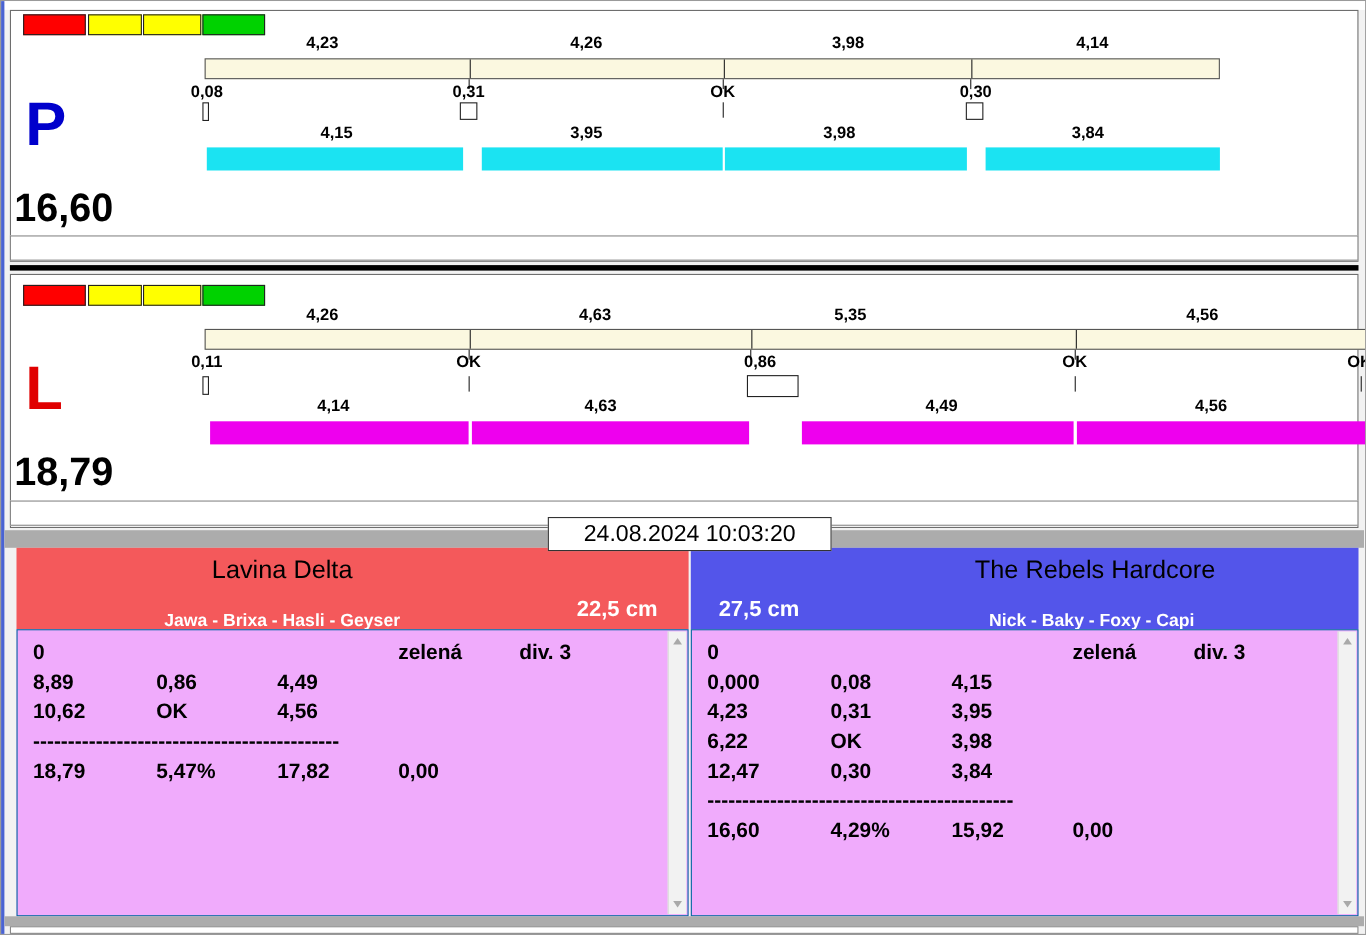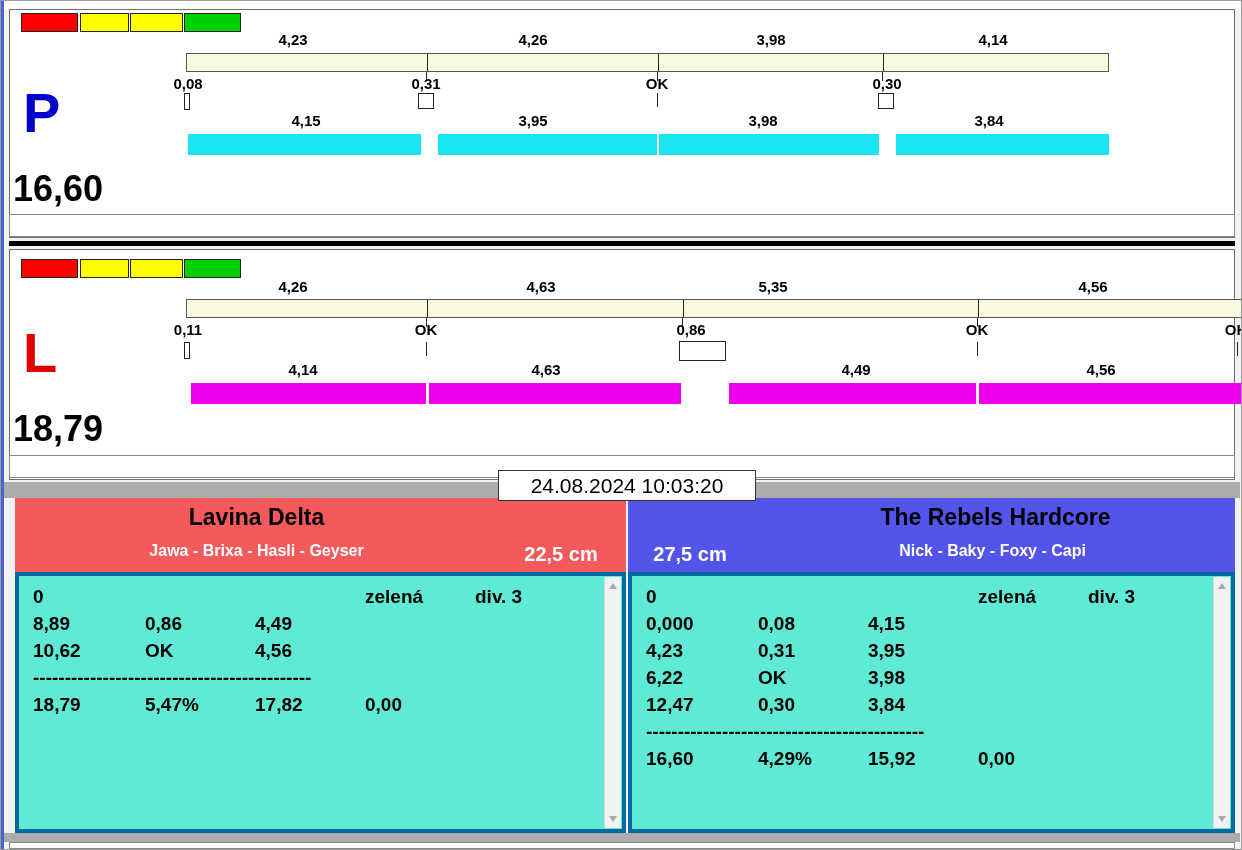--- a/index.html
+++ b/index.html
@@ -15,25 +15,25 @@
   .lbl{font-size:15px;font-weight:bold;text-align:center;white-space:nowrap;line-height:16px;}
   .big-letter{font-size:56px;font-weight:bold;line-height:1;}
   .total{font-size:36px;font-weight:bold;line-height:1;}
   .cyanseg{background:#1BE3F2;}
   .magseg{background:#EE00EE;}
   .blackbar{background:#000;}
   .grayband{background:#ACACAC;}
   .strip{background:#fff;border:1px solid #888;}
   .hdr-left{background:#F4595B;}
   .hdr-right{background:#5355EA;}
-  .team-name{font-size:23px;font-weight:bold;text-align:center;line-height:28px;}
-  .lineup{font-size:16px;font-weight:bold;color:#fff;text-align:center;line-height:20px;}
+  .team-name{font-size:23px;font-weight:normal;text-align:center;line-height:28px;}
+  .lineup{font-size:16px;font-weight:bold;color:#fff;text-align:center;line-height:20px;margin-top:14px;}
   .jheight{font-size:20px;font-weight:bold;color:#fff;text-align:center;line-height:24px;}
   .clockbox{background:#fff;border:1px solid #333;font-size:21px;text-align:center;line-height:29px;}
-  .logarea{background:#5eead4;border:4px solid #0369a1;}
+  .logarea{background:#f0abfc;border:1px solid #0369a1;}
   .logrows{position:absolute;left:14px;top:7px;right:22px;font-size:19px;font-weight:bold;
            line-height:27px;white-space:nowrap;}
   .logrow{height:27px;}
   .c{display:inline-block;}
   .c0{width:112px;} .c1{width:110px;} .c2{width:110px;} .c3{width:110px;} .c4{width:100px;}
   .scroll{position:absolute;top:1px;right:1px;bottom:1px;width:16px;background:#F2F2F2;border-left:1px solid #dadada;}
   .arrow{position:absolute;left:4px;width:0;height:0;border-left:4px solid transparent;border-right:4px solid transparent;}
   .arrow.up{top:6px;border-bottom:6px solid #a9a9a9;}
   .arrow.down{bottom:6px;border-top:6px solid #a9a9a9;}
   .accent{background:#4A63D2;}

